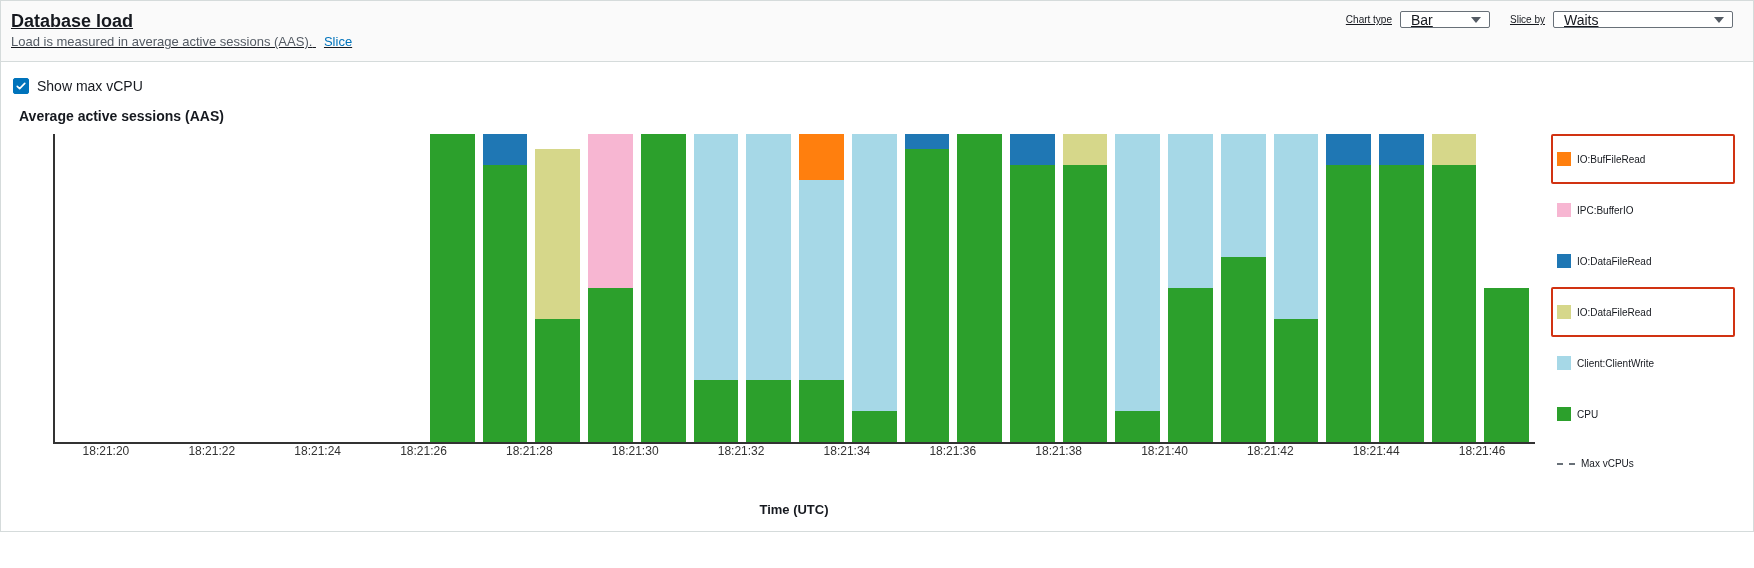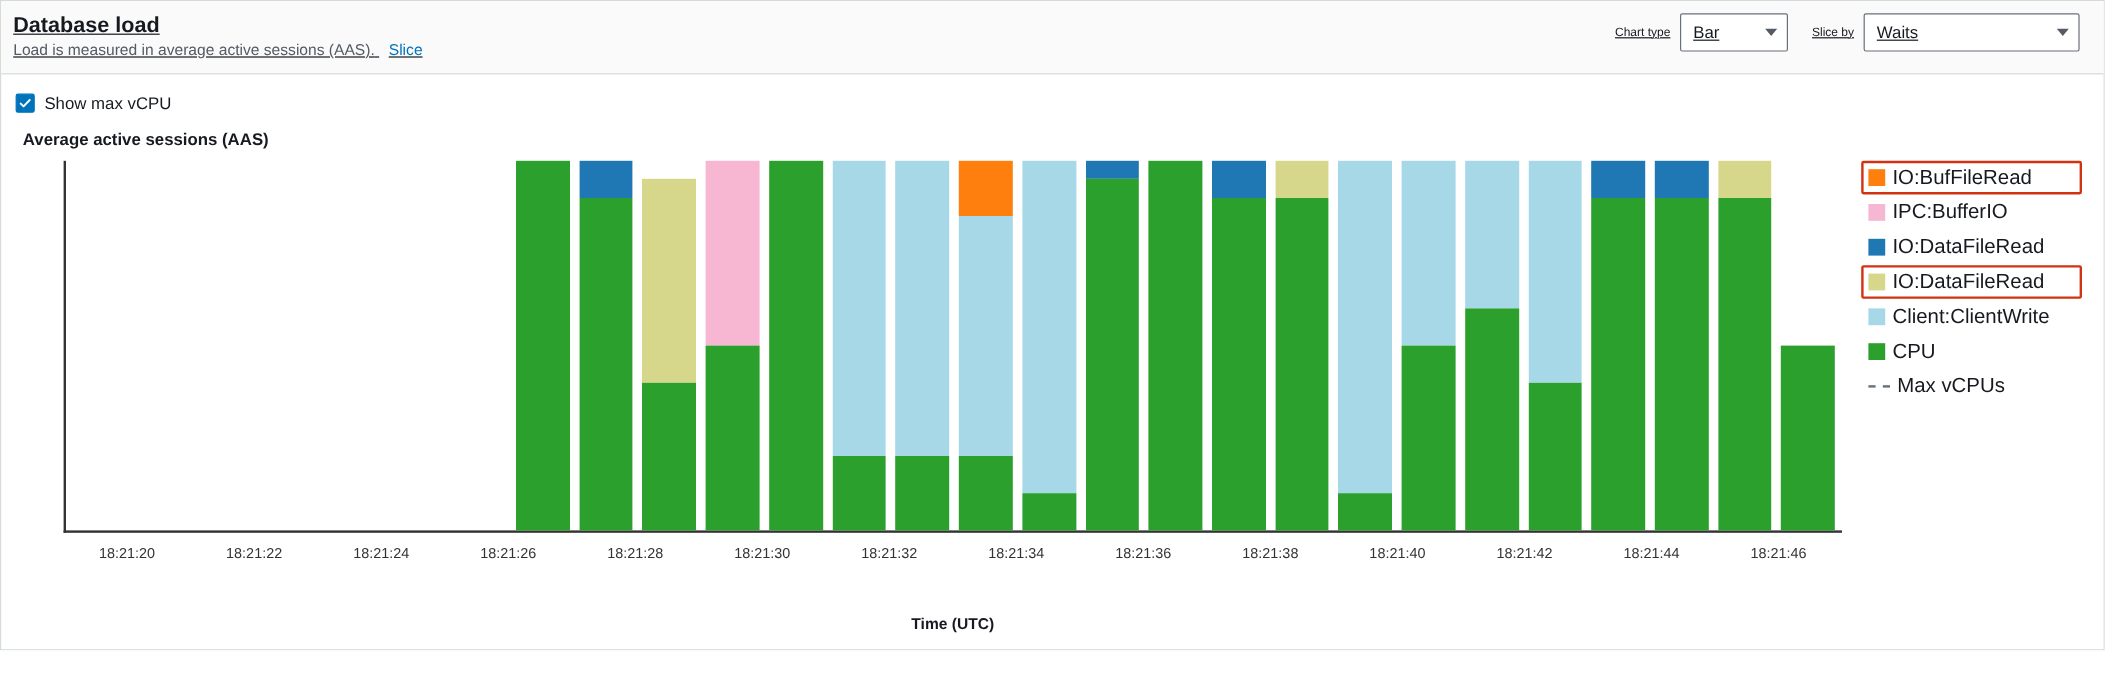--- a/index.html
+++ b/index.html
@@ -51,21 +51,21 @@
     margin-left: 12px;
   }
   .select {
     position: relative;
     display: flex;
     align-items: center;
     justify-content: space-between;
     border: 1px solid #687078;
     border-radius: 2px;
     background: #fff;
-    height: 32px;
+    height: 17px;
     padding: 0 28px 0 10px;
     min-width: 90px;
     cursor: pointer;
     font-size: 14px;
   }
   .select.wide { min-width: 180px; text-align: center; }
   .caret {
     position: absolute;
     right: 8px;
     top: 50%;
@@ -141,21 +141,21 @@
   .c-cpu            { background: #2ca02c; }
   .c-clientwrite     { background: #a6d8e7; }
   .c-buffilewrite    { background: #d6d78a; }
   .c-datafileread    { background: #1f77b4; }
   .c-bufferio        { background: #f7b6d2; }
   .c-buffileread     { background: #ff7f0e; }
 
   .xaxis {
     position: relative;
     height: 40px;
-    margin-top: 10px;
+    margin-top: 0;
   }
   .xtick {
     position: absolute;
     top: 0;
     font-size: 12px;
     color: #333;
     transform: translateX(-50%);
     white-space: nowrap;
   }
   .xlabel {
@@ -167,23 +167,23 @@
 
   .legend {
     width: 190px;
     padding: 0 6px 0 0;
     margin-top: 0;
   }
   .lg-item {
     display: flex;
     align-items: center;
     gap: 6px;
-    font-size: 17px;
+    font-size: 10px;
     color: #16191f;
-    padding: 2px 4px;
+    padding: 16px 4px;
     border: 2px solid transparent;
     border-radius: 2px;
     margin-bottom: 1px;
   }
   .lg-item.hl { border-color: #d13212; }
   .swatch {
     width: 14px; height: 14px;
     flex-shrink: 0;
   }
   .swatch.dash {

